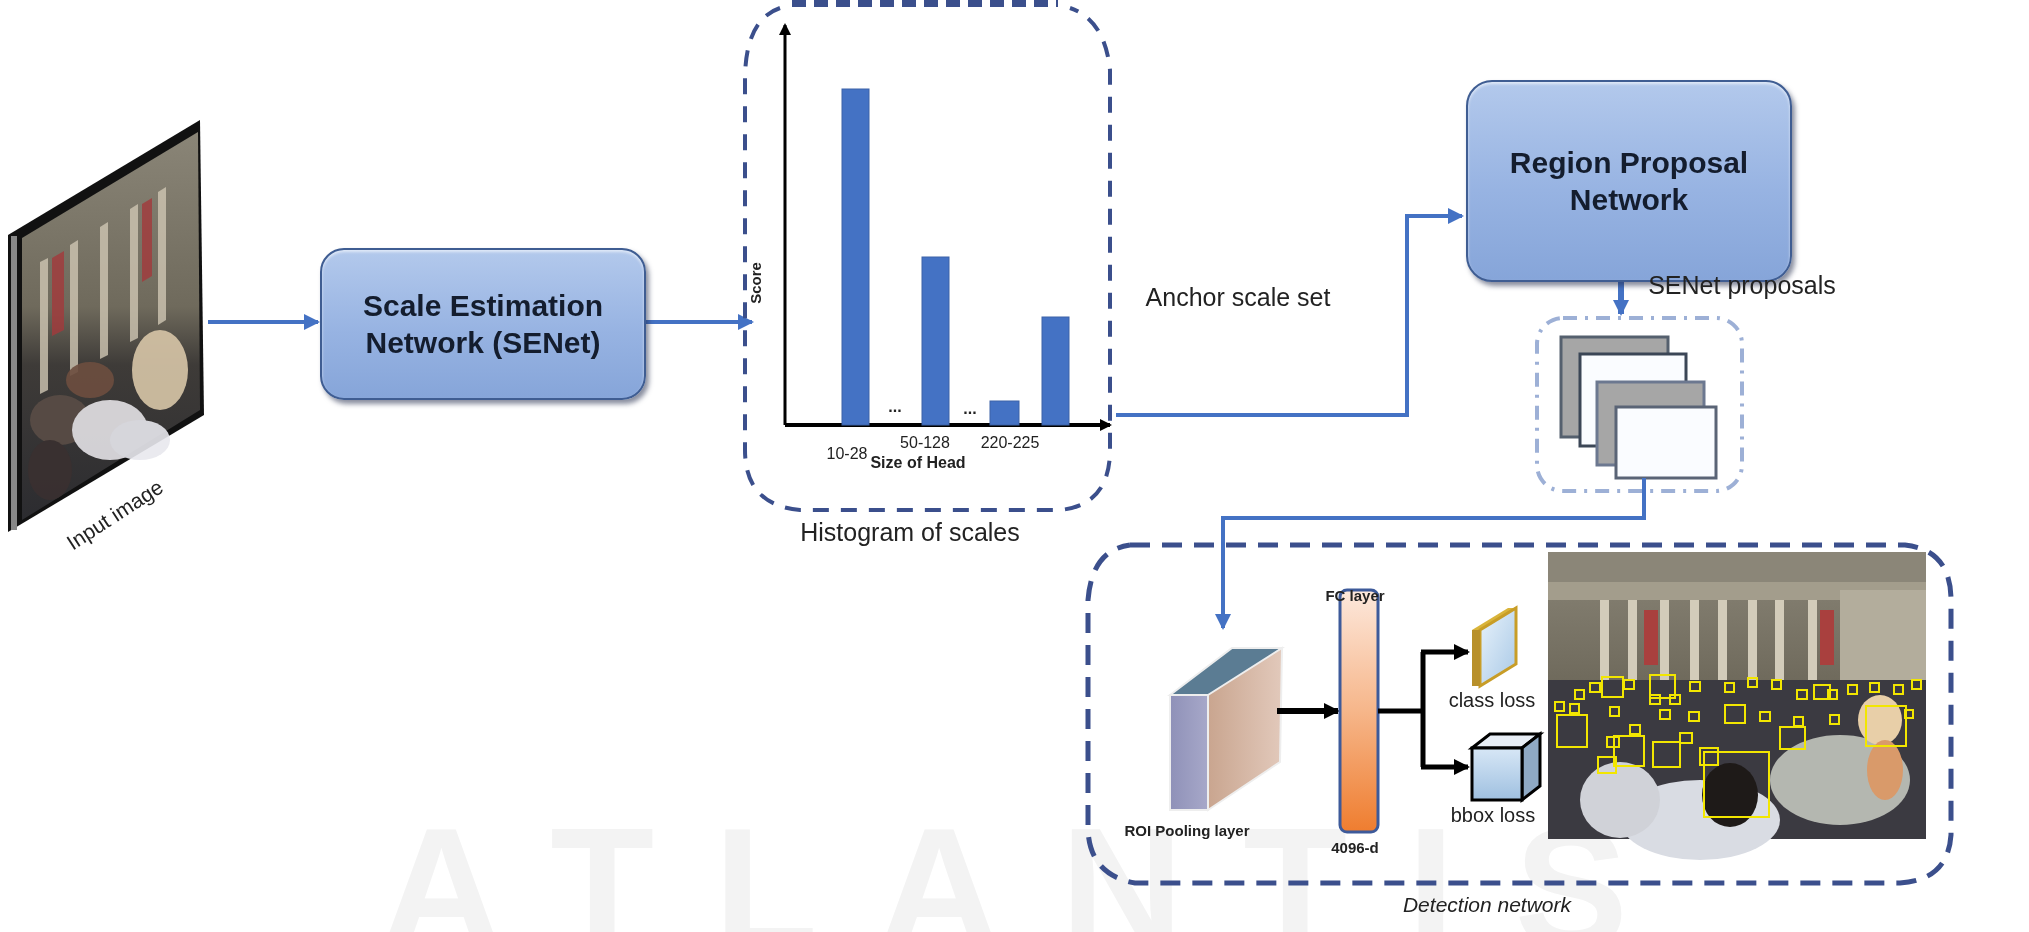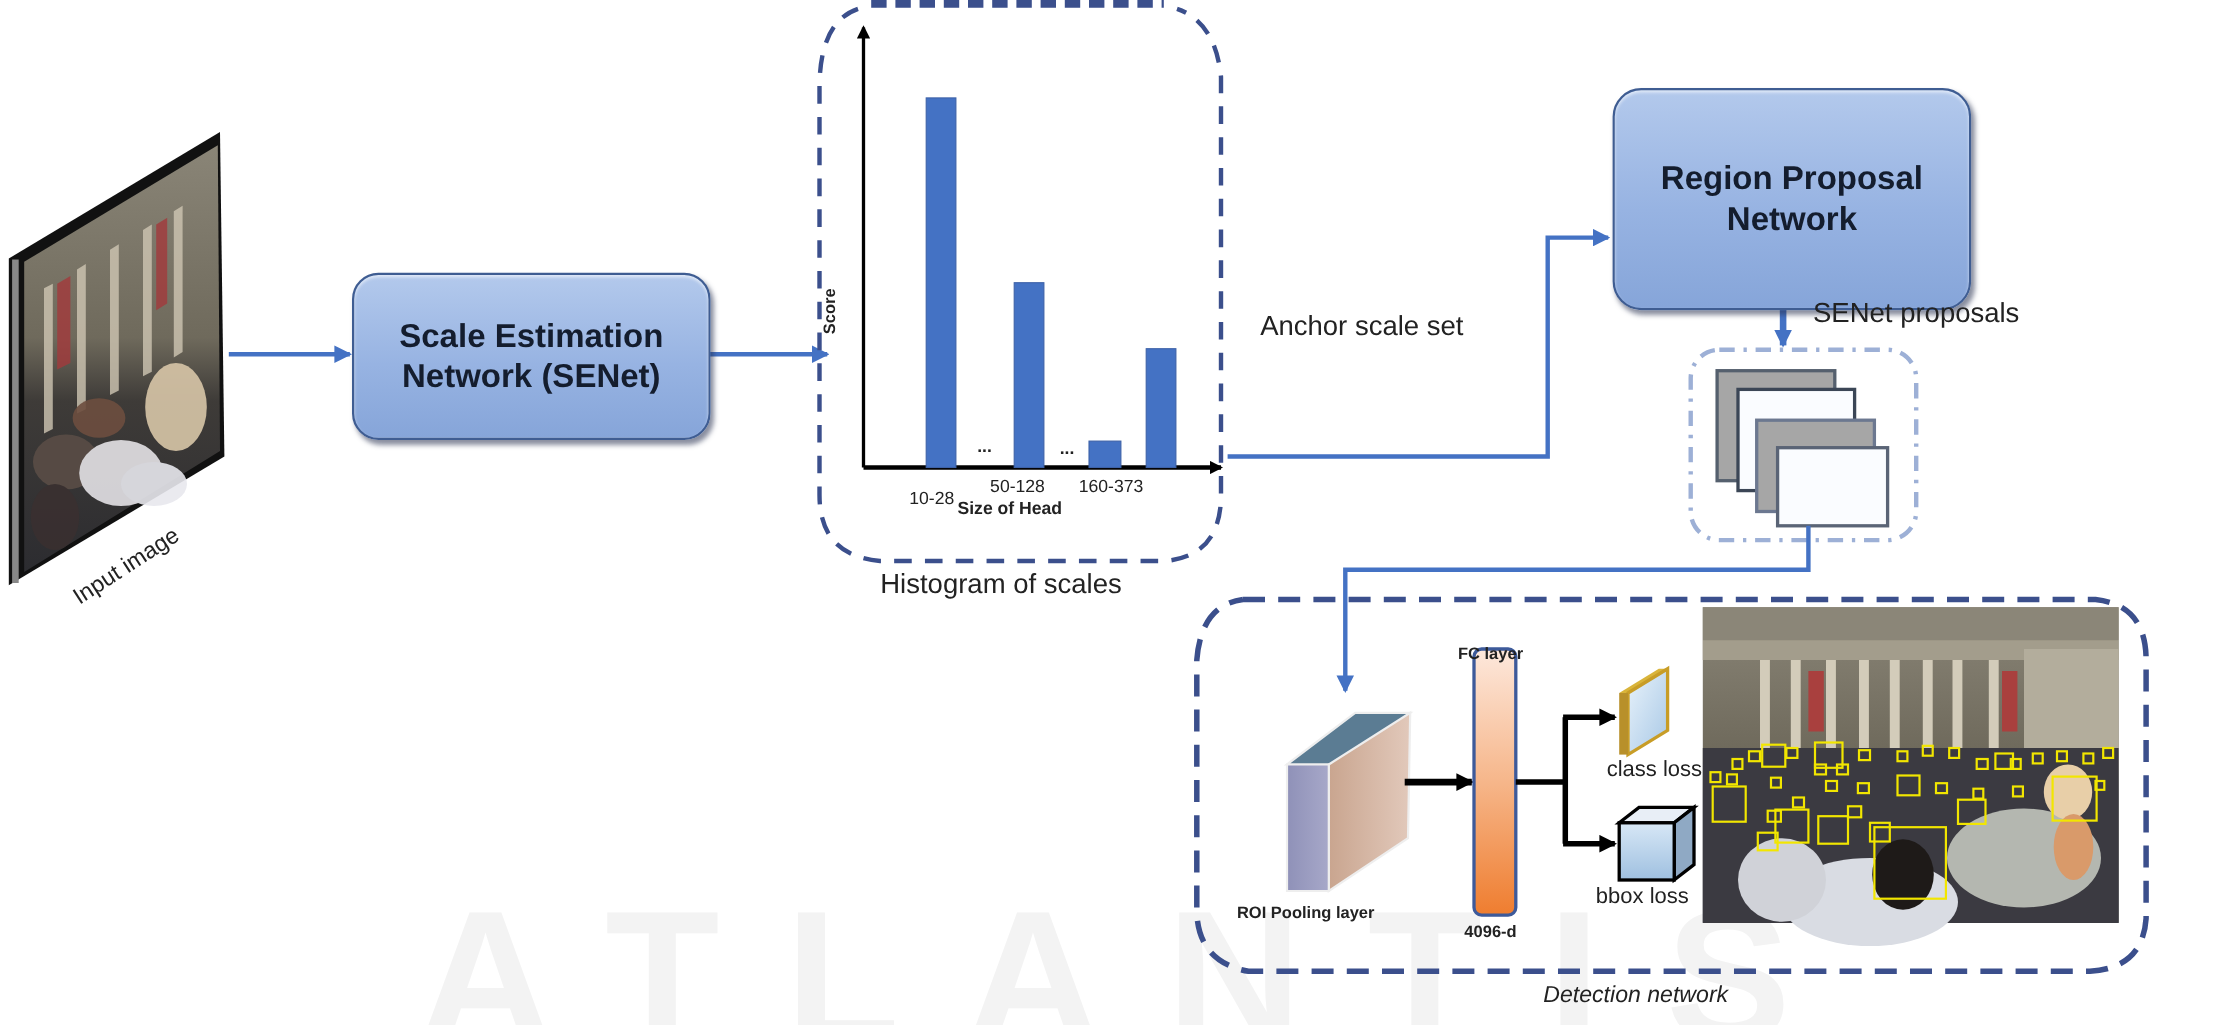--- a/index.html
+++ b/index.html
@@ -236,29 +236,29 @@
   <div class="box-blue" style="left:320px; top:248px; width:322px; height:148px;">
     <div>
       <div>Scale Estimation</div>
       <div>Network (SENet)</div>
     </div>
   </div>
 
   <div class="lbl small-bold" style="left:755px; top:283px; transform: translate(-50%,-50%) rotate(-90deg);">Score</div>
   <div class="lbl tick" style="left:847px; top:443px;margin-top:11px;">10-28</div>
   <div class="lbl tick" style="left:925px; top:443px;">50-128</div>
-  <div class="lbl tick" style="left:1010px; top:443px;">160-373</div>
+  <div class="lbl tick" style="left:1010px; top:443px;">220-225</div>
   <div class="lbl small-bold" style="left:918px; top:463px; font-size:16px;">Size of Head</div>
   <div class="lbl tick" style="left:895px; top:407px; font-weight:bold;">...</div>
   <div class="lbl tick" style="left:970px; top:409px; font-weight:bold;">...</div>
   <div class="lbl caption" style="left:910px; top:532px;">Histogram of scales</div>
 
   <div class="lbl caption" style="left:1238px; top:297px;">Anchor scale set</div>
   <div class="lbl caption" style="left:1742px; top:285px;">SENet proposals</div>
 
   <div class="lbl small-bold" style="left:1355px; top:595px;">FC layer</div>
   <div class="lbl small-bold" style="left:1355px; top:847px;">4096-d</div>
   <div class="lbl small-bold" style="left:1187px; top:830px;">ROI Pooling layer</div>
-  <div class="lbl caption" style="left:1492px; top:700px; font-size:20px;margin-left:12px;">class loss</div>
+  <div class="lbl caption" style="left:1492px; top:700px; font-size:20px;">class loss</div>
   <div class="lbl caption" style="left:1493px; top:815px; font-size:20px;">bbox loss</div>
   <div class="lbl caption" style="left:1487px; top:905px; font-size:21px;font-style:italic;">Detection network</div>
 
 </div>
 
 </body></html>

